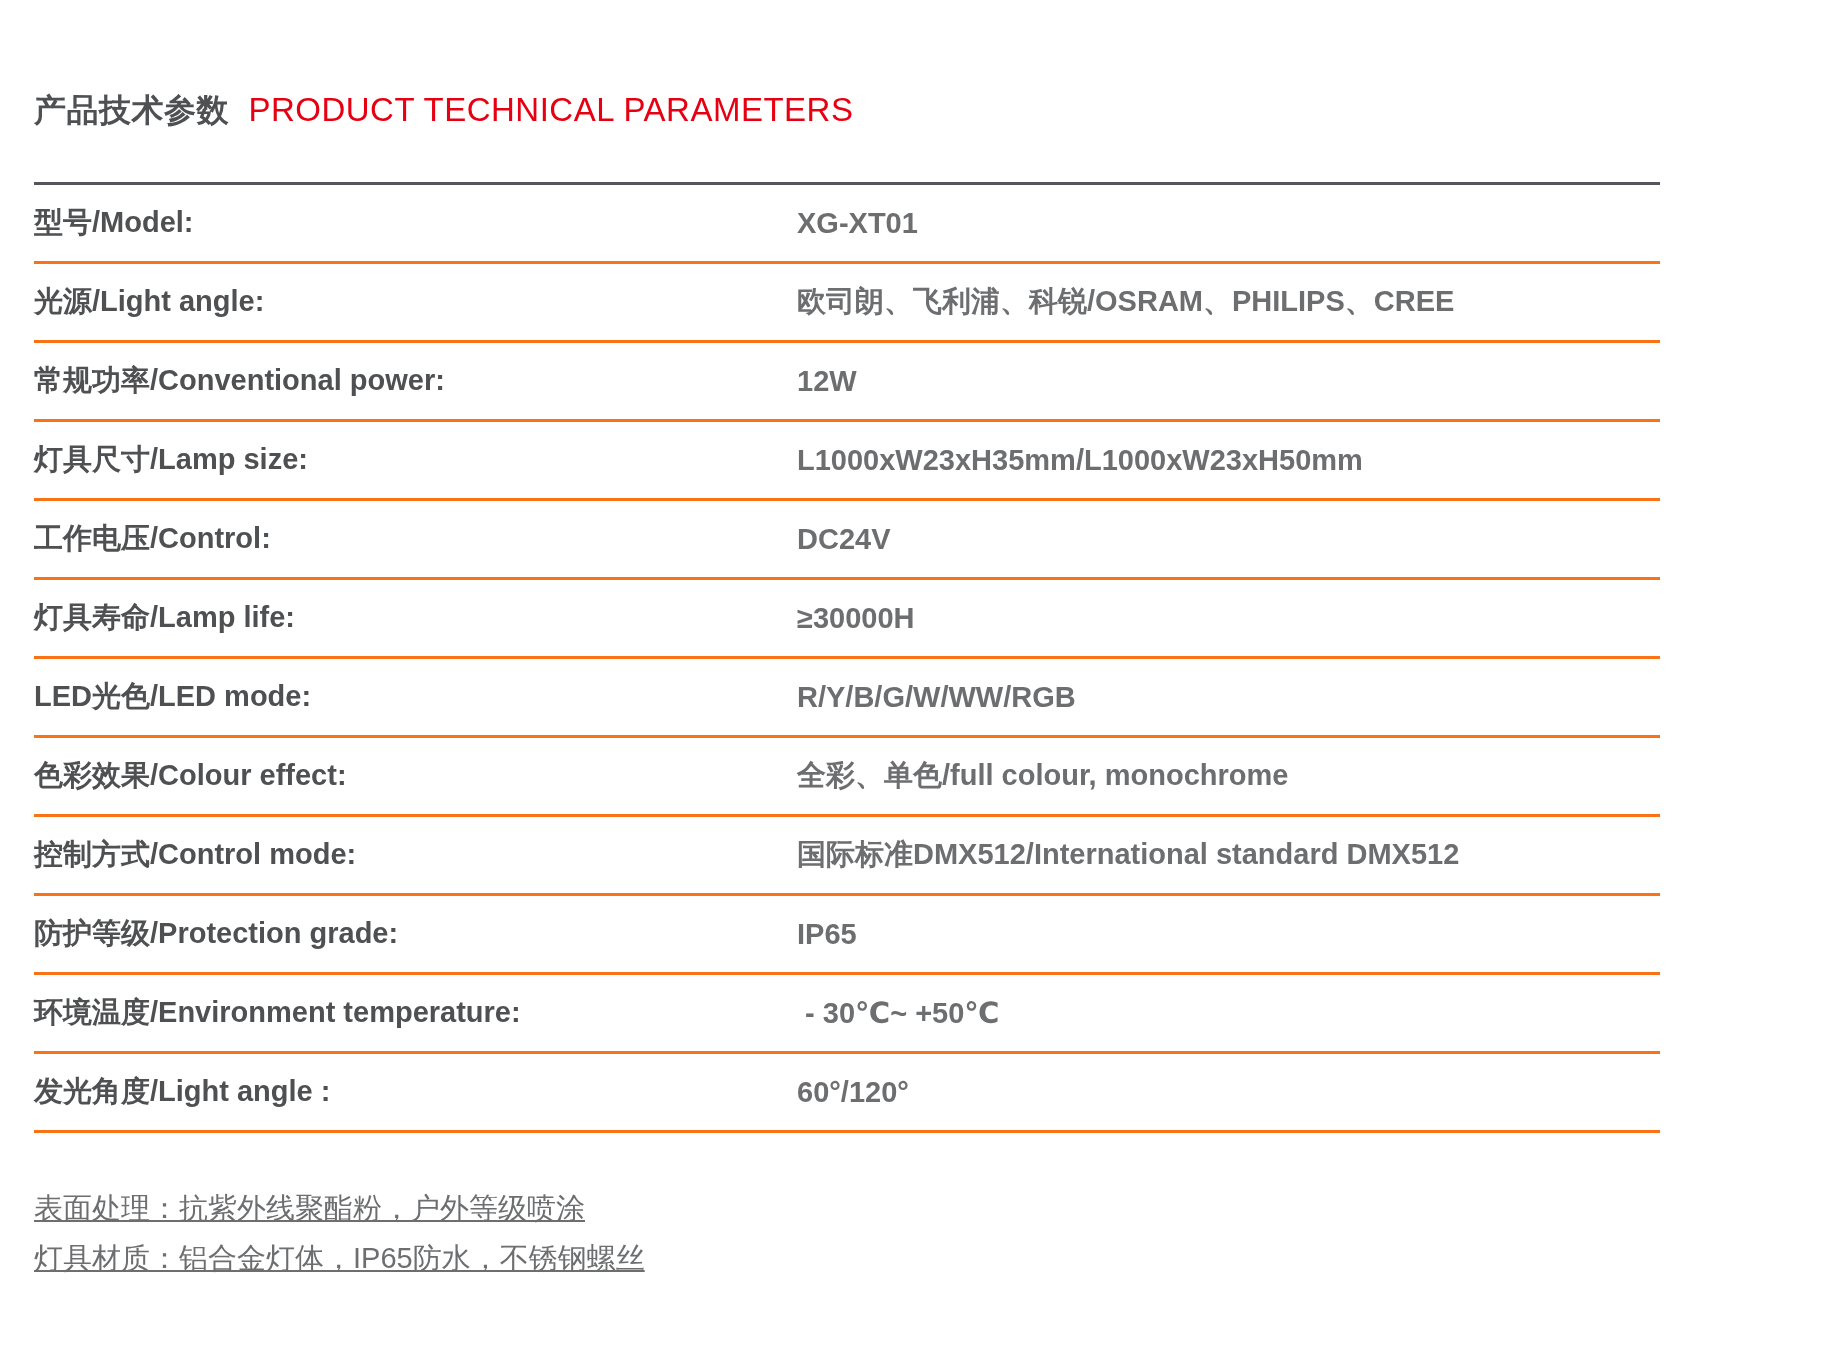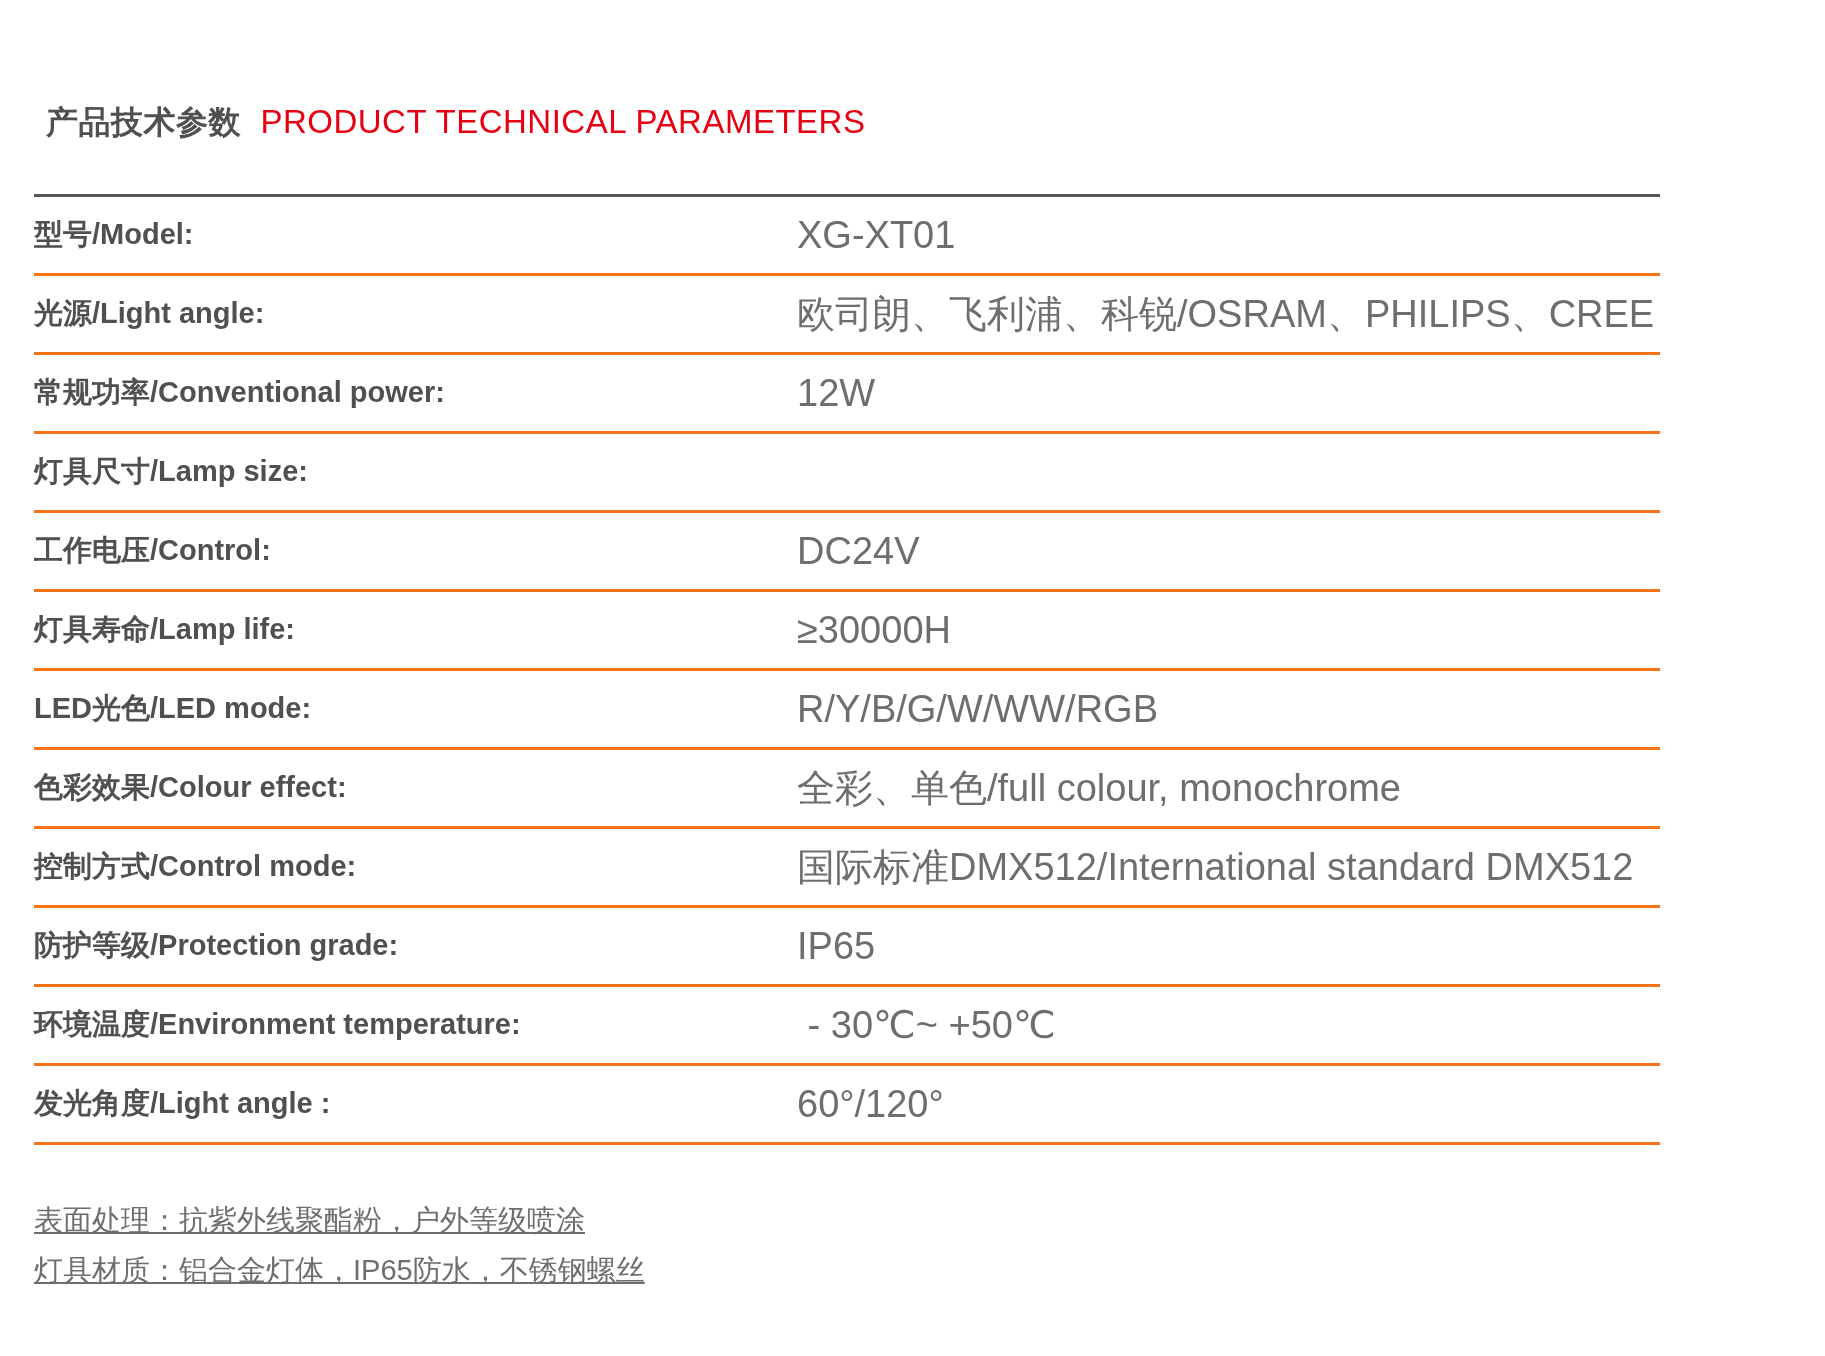--- a/index.html
+++ b/index.html
@@ -12,21 +12,21 @@
     font-family: "Liberation Sans", "DejaVu Sans", sans-serif;
     overflow: hidden;
   }
   .page {
     width: 1825px;
     height: 1356px;
     padding-left: 34px;
     padding-right: 120px;
   }
   .page-title {
-    margin: 12px;
+    margin: 0;
     padding-top: 90px;
     font-size: 32px;
     line-height: 40px;
     letter-spacing: 0.5px;
     white-space: nowrap;
   }
   .page-title .zh {
     color: #4f5052;
     font-weight: 700;
   }
@@ -49,22 +49,22 @@
   }
   .spec-row .label {
     width: 763px;
     flex: 0 0 763px;
     font-size: 29px;
     font-weight: 700;
     color: #4f5052;
     white-space: pre;
   }
   .spec-row .value {
-    font-size: 38px;
-    font-weight: 400;
+    font-size: 29px;
+    font-weight: 700;
     color: #6d6e70;
     white-space: pre;
   }
   .footer-notes {
     margin-top: 50px;
     font-size: 29px;
     color: #6d6e70;
     line-height: 50px;
     text-decoration: underline;
   }
@@ -93,20 +93,21 @@
       <div class="value">欧司朗、飞利浦、科锐/OSRAM、PHILIPS、CREE</div>
     </div>
 
     <div class="spec-row">
       <div class="label">常规功率/Conventional power:</div>
       <div class="value">12W</div>
     </div>
 
     <div class="spec-row">
       <div class="label">灯具尺寸/Lamp size:</div>
+      <div class="value">L1000xW23xH35mm/L1000xW23xH50mm</div>
     </div>
 
     <div class="spec-row">
       <div class="label">工作电压/Control:</div>
       <div class="value">DC24V</div>
     </div>
 
     <div class="spec-row">
       <div class="label">灯具寿命/Lamp life:</div>
       <div class="value">≥30000H</div>

